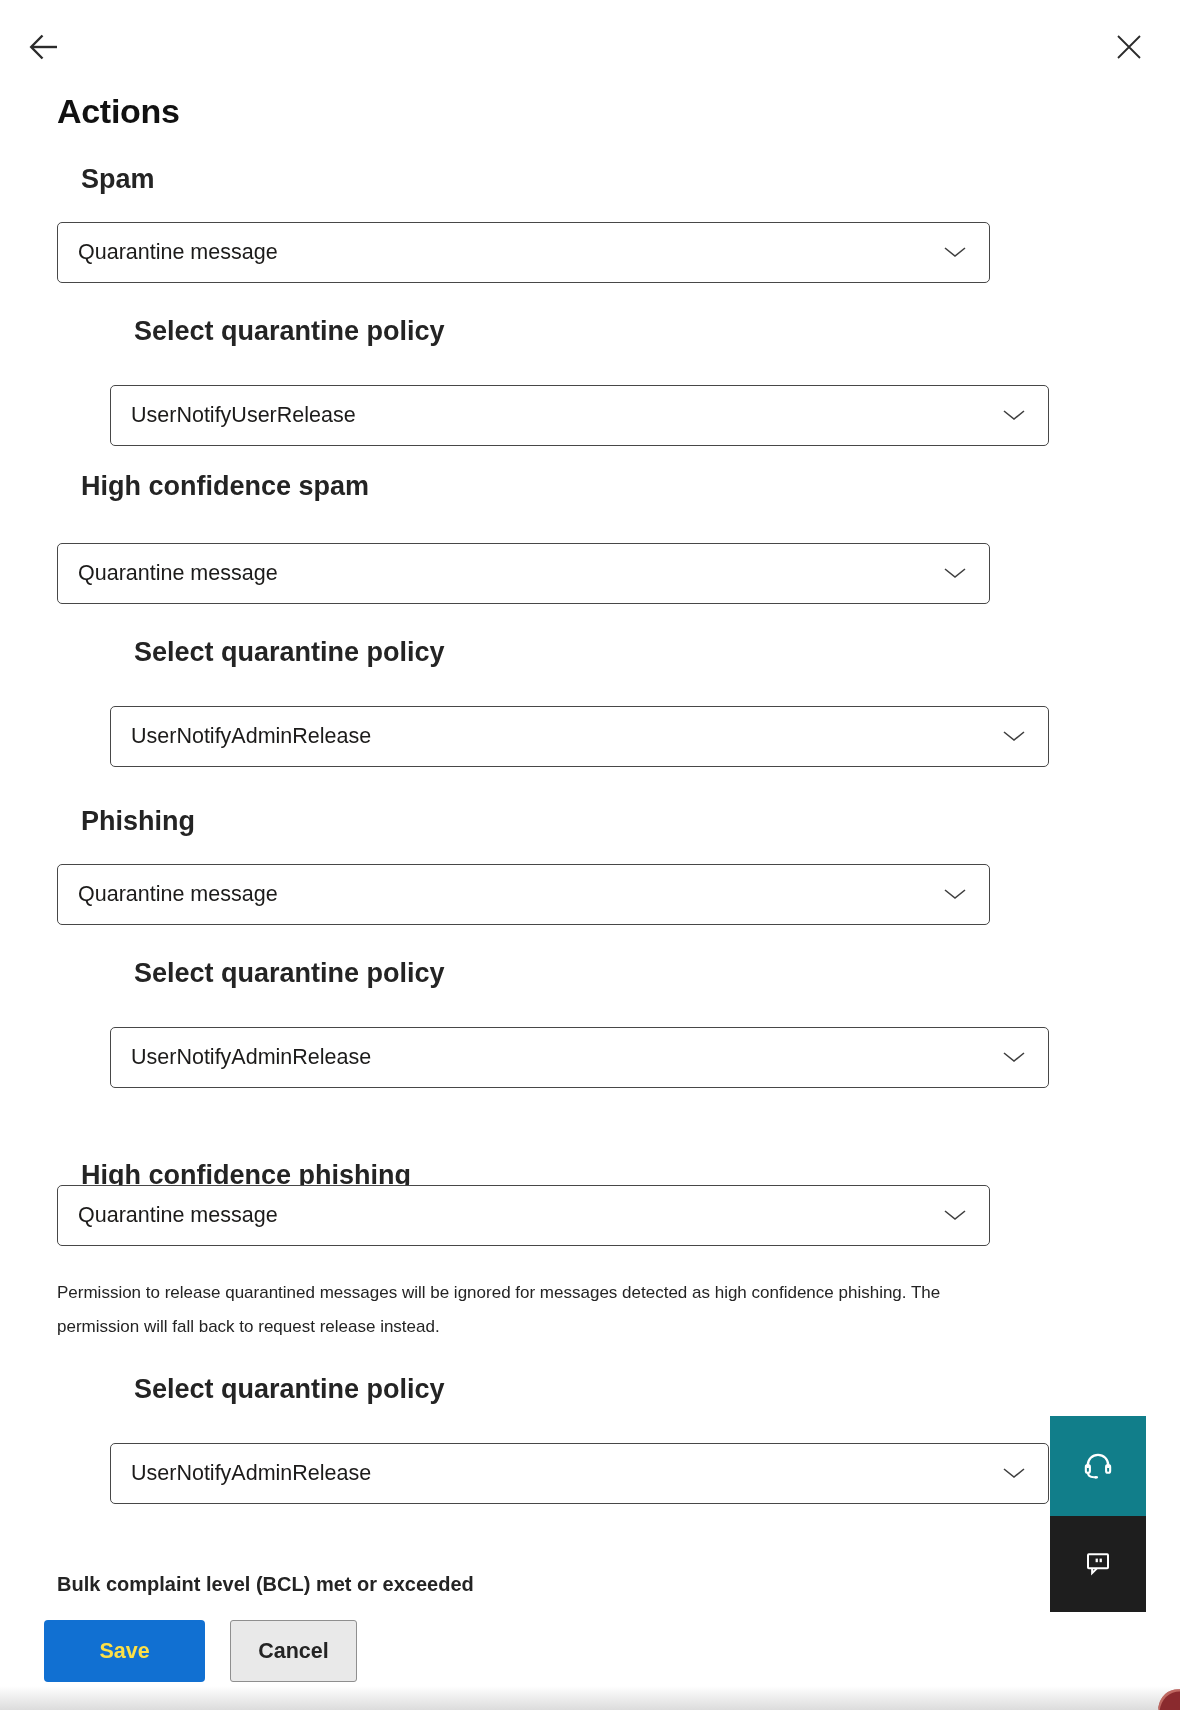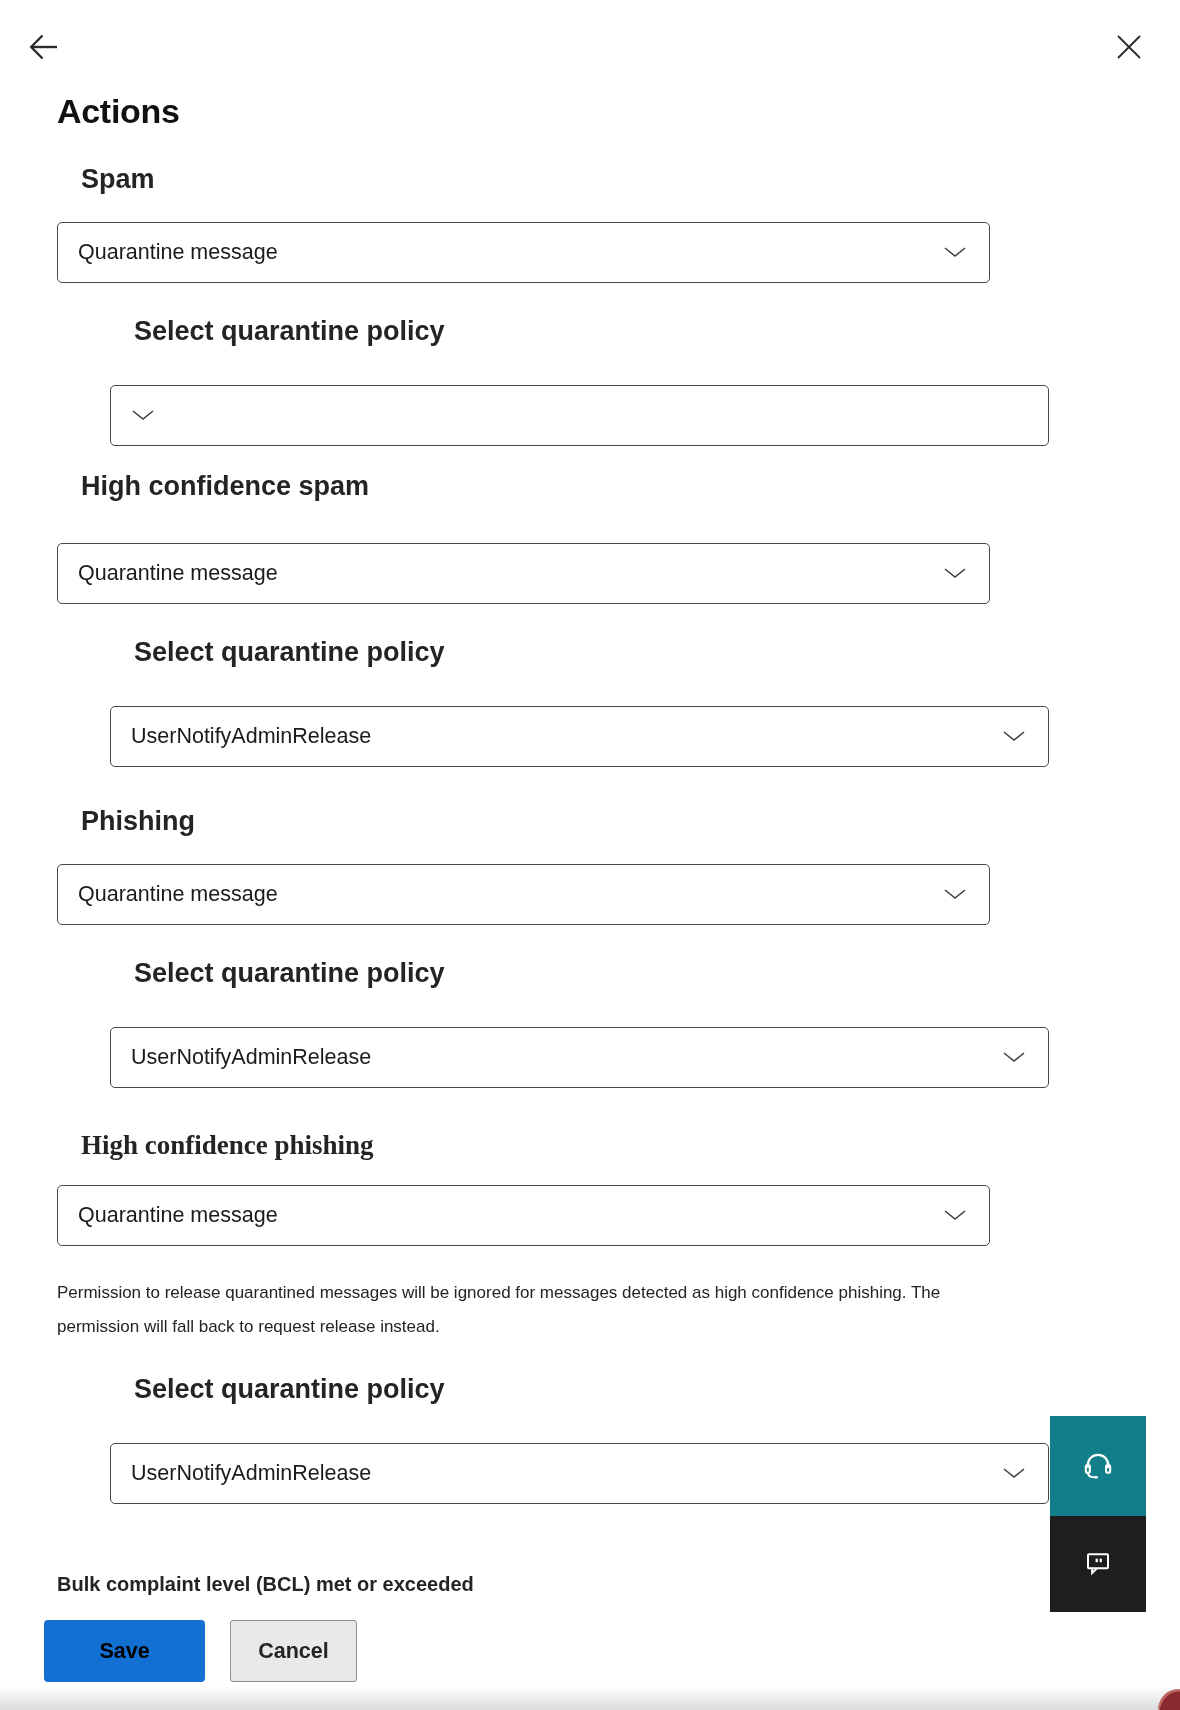--- a/index.html
+++ b/index.html
@@ -33,40 +33,40 @@
   .dd .val{flex:1;font-size:21.5px;font-weight:400;color:#1c1b1a;}
   .dd svg{flex:none;margin-right:2px;}
 
   
   #lbl-0{top:164px;}  #dd-0{top:222px;}
   #lbl-1{top:316px;}  #dd-1{top:385px;}
   #lbl-2{top:471px;}  #dd-2{top:543px;}
   #lbl-3{top:637px;}  #dd-3{top:706px;}
   #lbl-4{top:806px;}  #dd-4{top:864px;}
   #lbl-5{top:958px;}  #dd-5{top:1027px;}
-  #lbl-6{top:1130px;font-family:Liberation Serif, serif;} #dd-6{top:1185px;}
+  #lbl-6{top:1160px;} #dd-6{top:1185px;}
   #lbl-7{top:1374px;} #dd-7{top:1443px;}
 
   .note{
     position:absolute;left:57px;top:1276px;width:935px;
     font-size:17px;font-weight:400;color:var(--text,#242424);line-height:34px;
   }
 
   .bcl-label{
     position:absolute;left:57px;top:1569px;width:900px;height:27px;overflow:hidden;
     font-size:20px;font-weight:600;color:var(--text,#242424);line-height:30px;
   }
 
   .btn{
     position:absolute;top:1620px;height:62px;border:none;border-radius:4px;
     font-family:"Liberation Sans", sans-serif;
     font-size:21.5px;font-weight:600;cursor:pointer;
     display:flex;align-items:center;justify-content:center;box-sizing:border-box;
   }
-  #save-btn{left:44px;width:161px;background:var(--accent,#1170D2);color:#000000;}
+  #save-btn{left:44px;width:161px;background:var(--accent,#1170D2);color:#fde047;}
   #cancel-btn{left:230px;width:127px;background:var(--cancel_bg,#E9E9E9);
     border:1.5px solid var(--cancel_border,#8F8F8F);color:#242424;border-radius:3px;}
 
   .side-btn{
     position:absolute;left:1050px;width:96px;border:none;cursor:pointer;
     display:flex;align-items:center;justify-content:center;padding:0;
   }
   #support-btn{top:1416px;height:100px;background:var(--teal,#117E8A);}
   #feedback-btn{top:1516px;height:96px;background:var(--dark,#1E1E1E);}
 
@@ -108,20 +108,21 @@
   <span class="val">Quarantine message</span>
   <span>
     <svg width="24" height="12" viewBox="0 0 24 12" fill="none">
         <path d="M2 2 L12 10 L22 2" stroke="#3f3f3f" stroke-width="1.6"></path>
       </svg>
   </span>
 </div>
 
 <div class="field-label indent" id="lbl-1">Select quarantine policy</div>
 <div class="dd indent" id="dd-1">
+  <span class="val">UserNotifyUserRelease</span>
   <span>
     <svg width="24" height="12" viewBox="0 0 24 12" fill="none">
         <path d="M2 2 L12 10 L22 2" stroke="#3f3f3f" stroke-width="1.6"></path>
       </svg>
   </span>
 </div>
 
 <div class="field-label" id="lbl-2">High confidence spam</div>
 <div class="dd" id="dd-2">
   <span class="val">Quarantine message</span>

